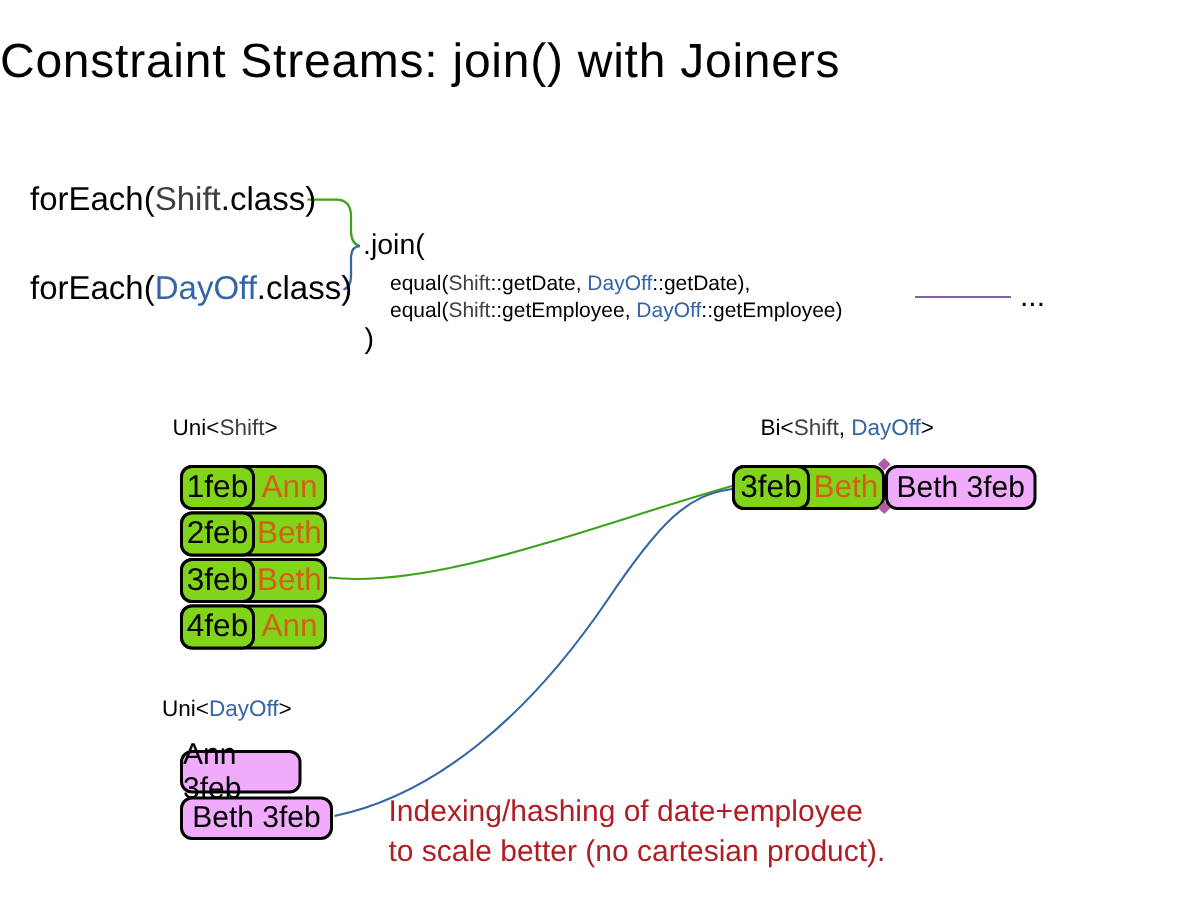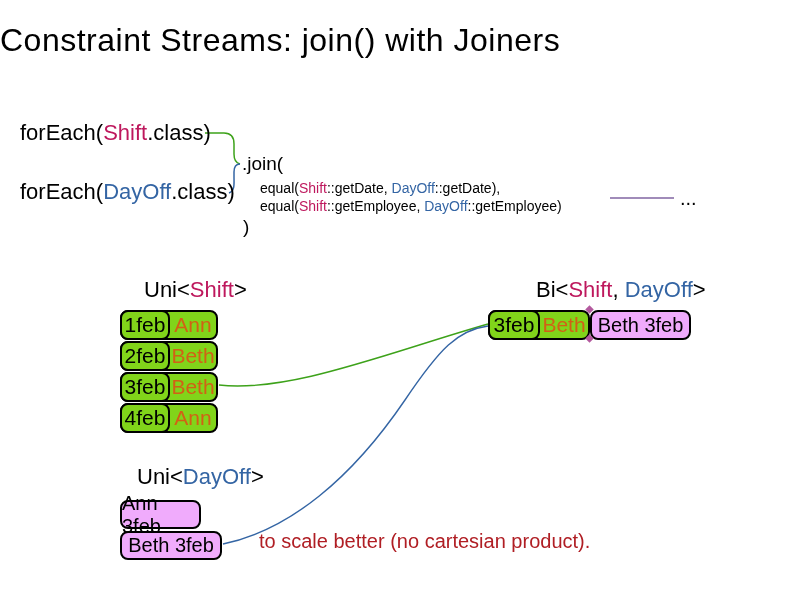--- a/index.html
+++ b/index.html
@@ -8,22 +8,22 @@
     font-family:"Liberation Sans",sans-serif;color:#000;
   }
   .abs{position:absolute;}
   .svglayer{position:absolute;left:0;top:0;pointer-events:none;}
   .title{width:800px;text-align:left;font-size:32px;letter-spacing:0.5px;}
   .subtitle{width:800px;text-align:center;font-size:14px;}
   .code-big{font-size:22px;white-space:nowrap;}
   .code-join{font-size:19px;white-space:nowrap;}
   .code-eq{font-size:14px;white-space:nowrap;}
   .ellipsis{font-size:20px;}
-  .lbl{font-size:22px;white-space:nowrap;margin-left:29px;}
-  .green-t{color:#be185d;text-align:right;}
+  .lbl{font-size:15px;white-space:nowrap;}
+  .green-t{color:#404040;text-align:right;}
   .blue-t{color:#3465A4;}
   .red-note{font-size:20px;line-height:27px;color:#B01E24;white-space:nowrap;}
   .row{position:absolute;box-sizing:border-box;border:2px solid #000;border-radius:8px;background:#81D41A;}
   .row.blue{background:#f0abfc;}
   .datebox{position:absolute;left:-2px;top:-2px;box-sizing:border-box;border:2px solid #000;
     border-radius:8px;background:#81D41A;display:flex;align-items:center;justify-content:center;
     font-size:21px;}
   .empcell{position:absolute;top:0;bottom:0;display:flex;align-items:center;justify-content:center;
     font-size:21px;color:#D26115;}
   .fullcell{position:absolute;left:0;right:0;top:0;bottom:0;display:flex;align-items:center;
@@ -121,20 +121,21 @@
         <span>Ann 3feb</span>
       </div>
   </div>
   <div class="row blue" style="left:120px;top:531px;width:102px;height:29px;">
     <div class="fullcell">
         <span>Beth 3feb</span>
       </div>
   </div>
 
   <div class="abs red-note" style="left:259px;top:528px;">
+    <div>Indexing/hashing of date+employee</div>
     <div>to scale better (no cartesian product).</div>
   </div>
 
   <svg class="svglayer" width="800" height="600">
     <rect x="586.5" y="306.5" width="6" height="6" transform="rotate(45 589.5 309.5)" fill="#B3599E"></rect>
     <rect x="586.5" y="335.5" width="6" height="6" transform="rotate(45 589.5 338.5)" fill="#B3599E"></rect>
   </svg>
 
 </div>
 

